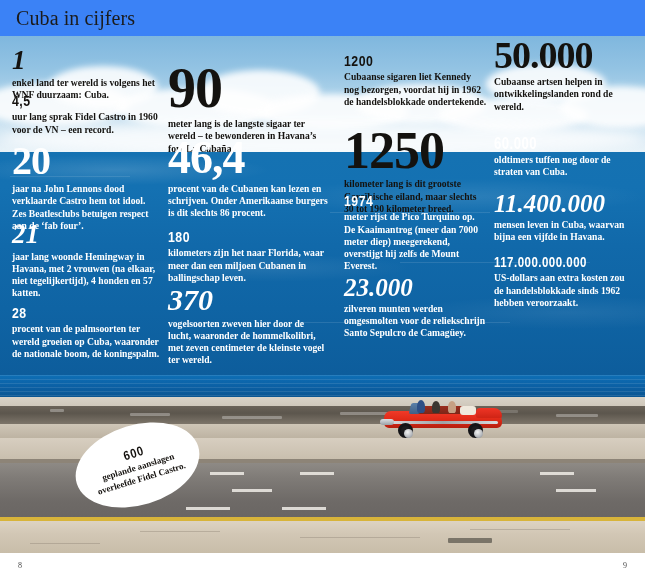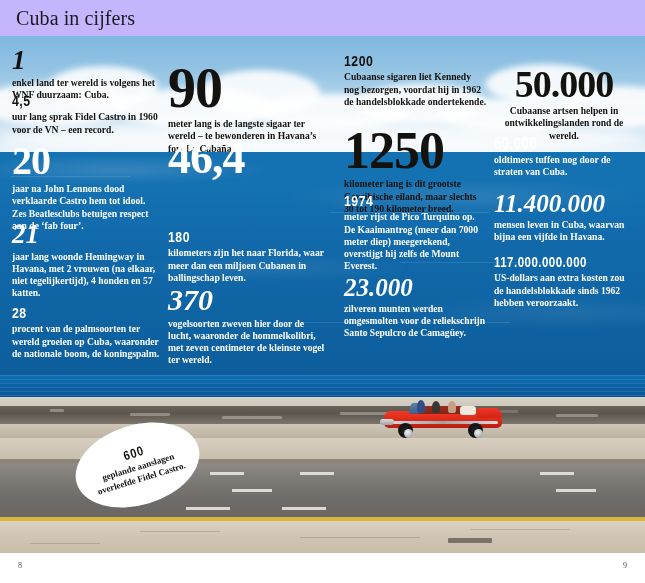--- a/index.html
+++ b/index.html
@@ -14,21 +14,21 @@
     width: 645px; height: 583px;
     background: #ffffff;
     overflow: hidden;
   }
 
   
   #header {
     position: absolute;
     left: 0; top: 0;
     width: 645px; height: 36px;
-    background: #c4b5fd;
+    background: #3b82f6;
   }
   #page-title {
     position: absolute;
     left: 16px; top: 7px;
     font-family: "Liberation Serif", serif;
     font-size: 20px;
     color: #1b1b1b;
     letter-spacing: .1px;
   }
 
@@ -328,20 +328,21 @@
 
     <div class="col" id="col1">
 
       <div class="fact dark" style="top:26px;">
         <span class="num n-huge" style="font-size:56px;">90</span>
         <span class="body">meter lang is de langste sigaar ter wereld – te bewonderen in Havana’s fort La Cabaña.</span>
       </div>
 
       <div class="fact light" style="top:100px;">
         <span class="num n-huge" style="font-size:46px;">46,4</span>
+        <span class="body">procent van de Cubanen kan lezen en schrijven. Onder Amerikaanse burgers is dit slechts 86 procent.</span>
       </div>
 
       <div class="fact light" style="top:194px;">
         <span class="num n-cond">180</span>
         <span class="body">kilometers zijn het naar Florida, waar meer dan een miljoen Cubanen in ballingschap leven.</span>
       </div>
 
       <div class="fact light" style="top:250px;">
         <span class="num n-ital" style="font-size:30px;">370</span>
         <span class="body">vogelsoorten zweven hier door de lucht, waaronder de hommelkolibri, met zeven centimeter de kleinste vogel ter wereld.</span>
@@ -366,21 +367,21 @@
       </div>
 
       <div class="fact light" style="top:232px;">
         <span class="num n-ital" style="font-size:25px;margin-top:8px;">23.000</span>
         <span class="body">zilveren munten werden omgesmolten voor de reliekschrijn Santo Sepulcro de Camagüey.</span>
       </div>
     </div>
 
     <div class="col" id="col3">
 
-      <div class="fact dark" style="top:30px;text-align:center;">
+      <div class="fact dark" style="top:1px;">
         <span class="num n-huge" style="font-size:38px;">50.000</span>
         <span class="body">Cubaanse artsen helpen in ontwikkelingslanden rond de wereld.</span>
       </div>
 
       <div class="fact light" style="top:100px;">
         <span class="num n-cond-l">60.000</span>
         <span class="body">oldtimers tuffen nog door de straten van Cuba.</span>
       </div>
 
       <div class="fact light" style="top:156px;">

